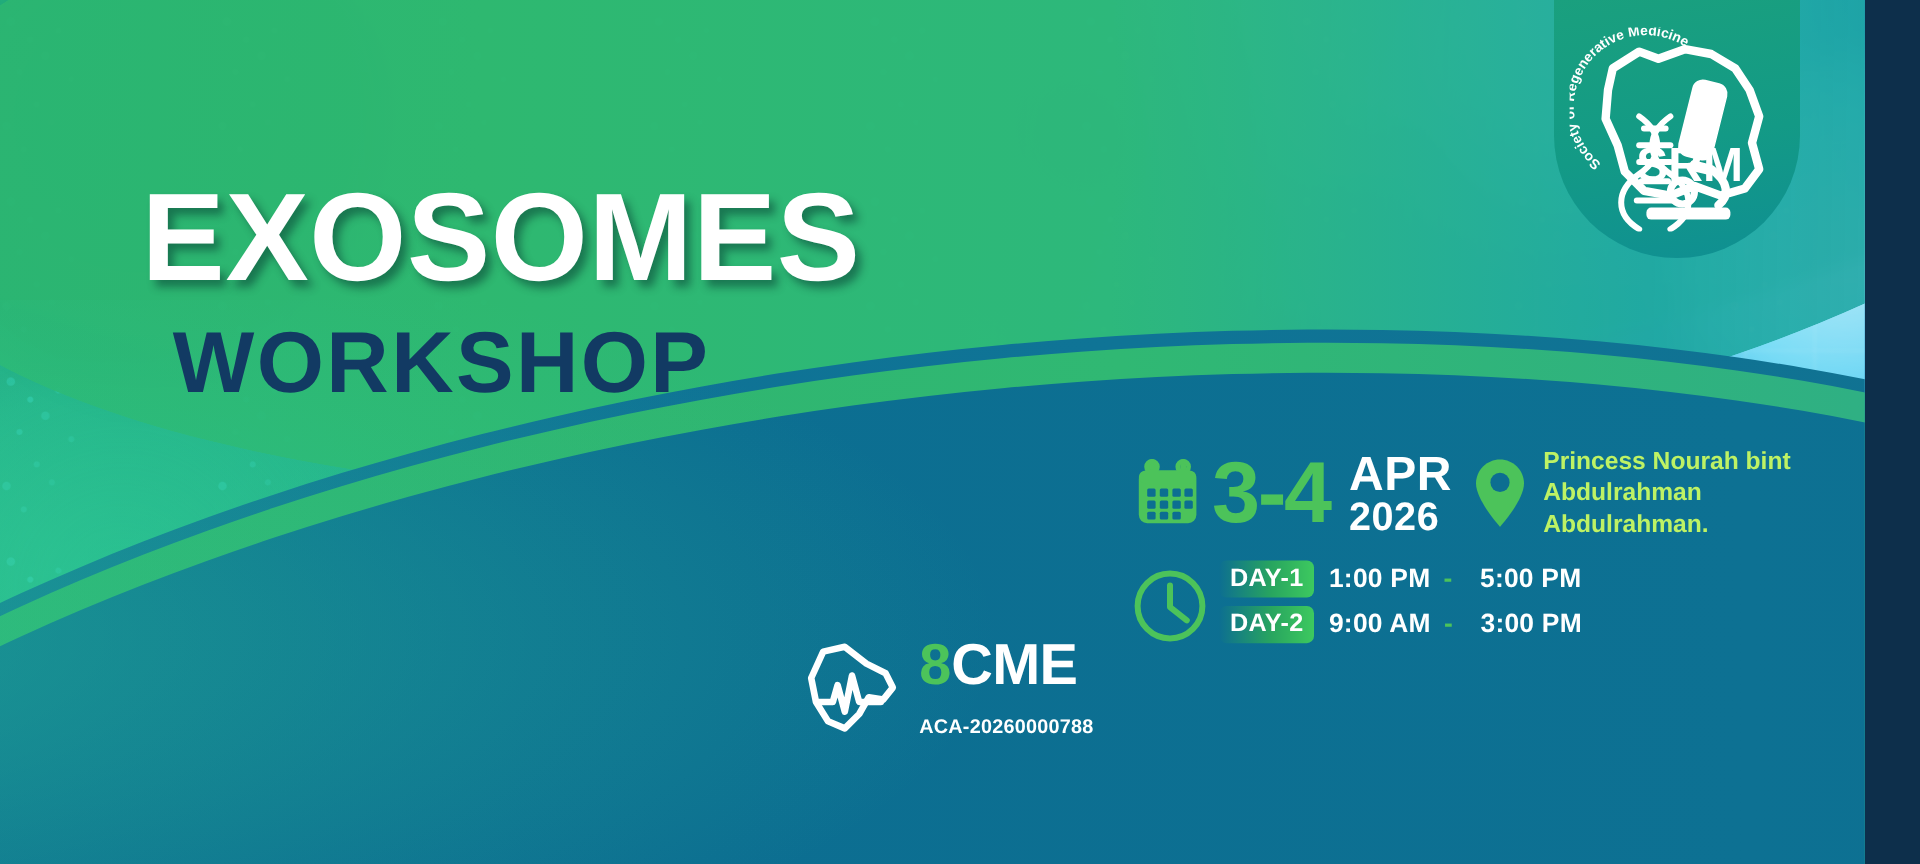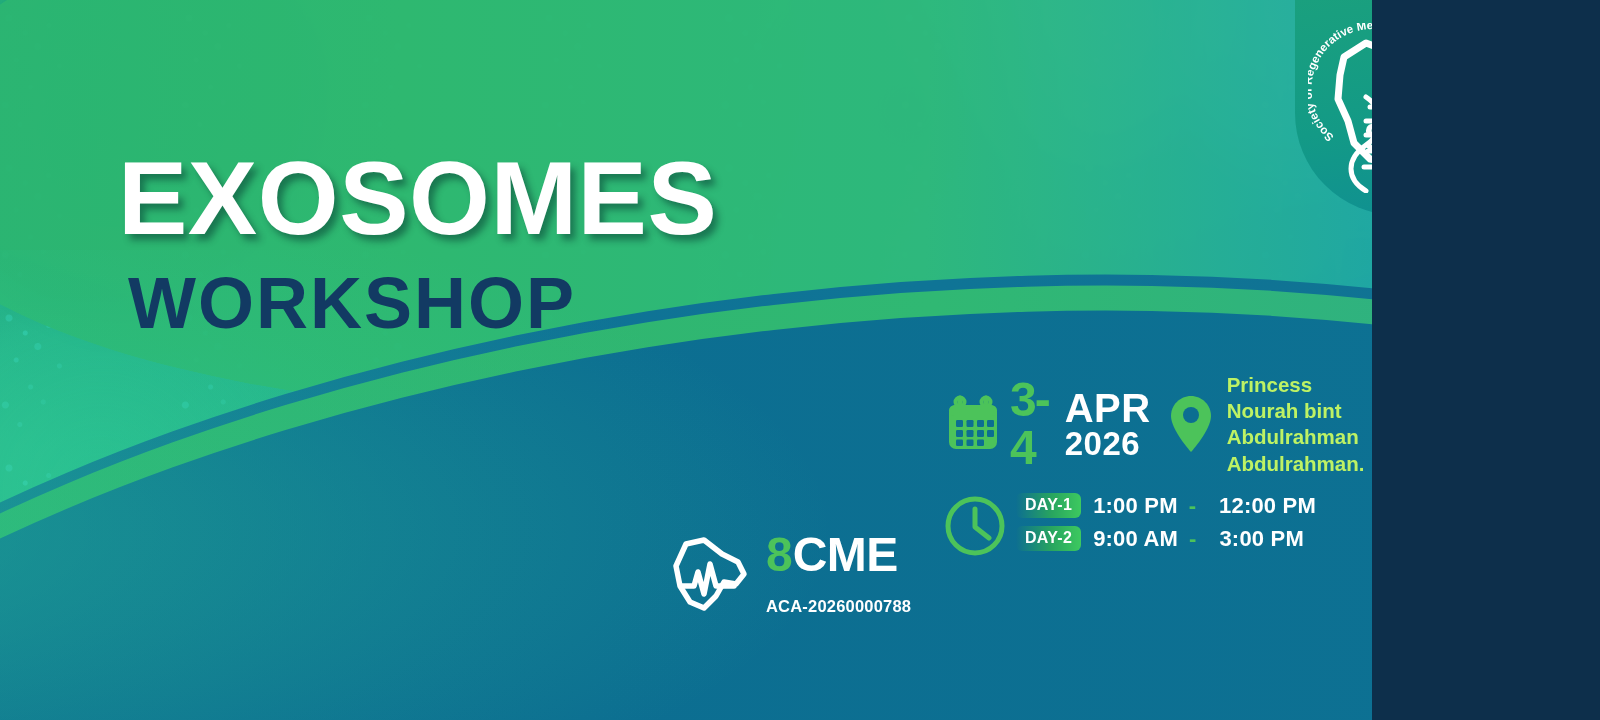--- a/index.html
+++ b/index.html
@@ -5,21 +5,21 @@
 <style>
   html, body {
     margin: 0;
     padding: 0;
     background: #0d2f4b;
   }
   * { box-sizing: border-box; }
 
   .banner {
     position: relative;
-    width: 1372px;
+    width: 1554px;
     height: 720px;
     overflow: hidden;
     font-family: "Liberation Sans", sans-serif;
     background: #0b5e86;
   }
 
   
   .bg-base {
     position: absolute;
     inset: 0;
@@ -187,21 +187,21 @@
     font-size: 93px;
     color: #ffffff;
     margin-top: 10px;
     margin-left: 6px;
     text-shadow: 5px 6px 7px rgba(0,40,40,.42);
   }
   .t-workshop {
     font-size: 72px;
     color: #123a63;
     margin-top: 18px;
-    margin-left: 10px;
+    margin-left: 26px;
     letter-spacing: 2px;
   }
 
   
   .srm-badge {
     position: absolute;
     left: 1295px; top: 0px;
     width: 205px; height: 215px;
     border-radius: 0 0 102px 102px;
     background: linear-gradient(170deg, #1aa07e 0%, #139a86 55%, #0f8f93 100%);
@@ -218,21 +218,21 @@
     color: #fff;
   }
   .info-row { display: flex; align-items: center; }
   .date-row { gap: 0; }
 
   .icon-cal { width: 58px; height: 58px; flex: 0 0 58px; }
   .icon-clock { width: 62px; height: 62px; flex: 0 0 62px; }
   .icon-pin { width: 44px; height: 60px; flex: 0 0 44px; }
 
   .date-num {
-    font-size: 48px; font-weight: bold; color: #4cc35a;
+    font-size: 72px; font-weight: bold; color: #4cc35a;
     letter-spacing: -2px; line-height: 1; margin-left: 8px;
   }
   .date-my {
     margin-left: 16px; line-height: .98;
   }
   .date-mon { font-size: 40px; font-weight: bold; color:#fff; letter-spacing: .5px; }
   .date-yr  { font-size: 33px; font-weight: bold; color:#fff; letter-spacing: .5px; }
 
   .venue {
     margin-left: 14px;
@@ -241,33 +241,33 @@
   }
 
   .time-block { margin-top: 16px; display: flex; align-items: center; }
   .time-lines { margin-left: 10px; }
   .time-line { display: flex; align-items: center; margin-bottom: 7px; }
   .day-badge {
     display: inline-block;
     padding: 3px 9px 4px 9px;
     border-radius: 6px;
     background: linear-gradient(90deg, #0d6f91 0%, #28a55f 55%, #3dc95f 100%);
-    color: #fff; font-size: 16px; font-weight: bold; letter-spacing: .3px;
+    color: #fff; font-size: 21px; font-weight: bold; letter-spacing: .3px;
   }
   .time-txt {
     color: #fff; font-size: 22px; font-weight: bold; margin-left: 12px; letter-spacing: .2px; text-align: center;
   }
   .time-dash { color: #4cc35a; font-size: 22px; font-weight: bold; margin: 0 11px; }
 
   
   .cme {
     position: absolute;
     left: 664px; top: 533px;
     z-index: 30;
-    display: flex; align-items: flex-end;
+    display: flex; align-items: flex-start;
   }
   .cme-mark { width: 92px; height: 82px; flex: 0 0 92px; }
   .cme-text { margin-left: 10px; }
   .cme-title { line-height: .92; white-space: nowrap; }
   .cme-8 { font-size: 48px; font-weight: bold; color: #4cc35a; }
   .cme-w { font-size: 48px; font-weight: bold; color: #ffffff; letter-spacing: -0.5px; }
   .cme-code {
     margin-top: 20px;
     font-size: 16.5px; font-weight: bold; color: #ffffff; letter-spacing: .2px; white-space: nowrap;
   }
@@ -392,21 +392,21 @@
       <svg class="icon-clock" viewBox="0 0 62 62">
         <circle cx="31" cy="31" r="27" fill="none" stroke="#4cc35a" stroke-width="5"></circle>
         <path d="M31 14 V32 L45 43" fill="none" stroke="#4cc35a" stroke-width="5" stroke-linecap="round" stroke-linejoin="round"></path>
       </svg>
 
       <div class="time-lines">
         <div class="time-line">
           <span class="day-badge">DAY-1</span>
           <span class="time-txt">1:00 PM</span>
           <span class="time-dash">-</span>
-          <span class="time-txt">12:00 PM</span>
+          <span class="time-txt">5:00 PM</span>
         </div>
         <div class="time-line">
           <span class="day-badge">DAY-2</span>
           <span class="time-txt">9:00 AM</span>
           <span class="time-dash">-</span>
           <span class="time-txt">3:00 PM</span>
         </div>
       </div>
     </div>
   </div>

